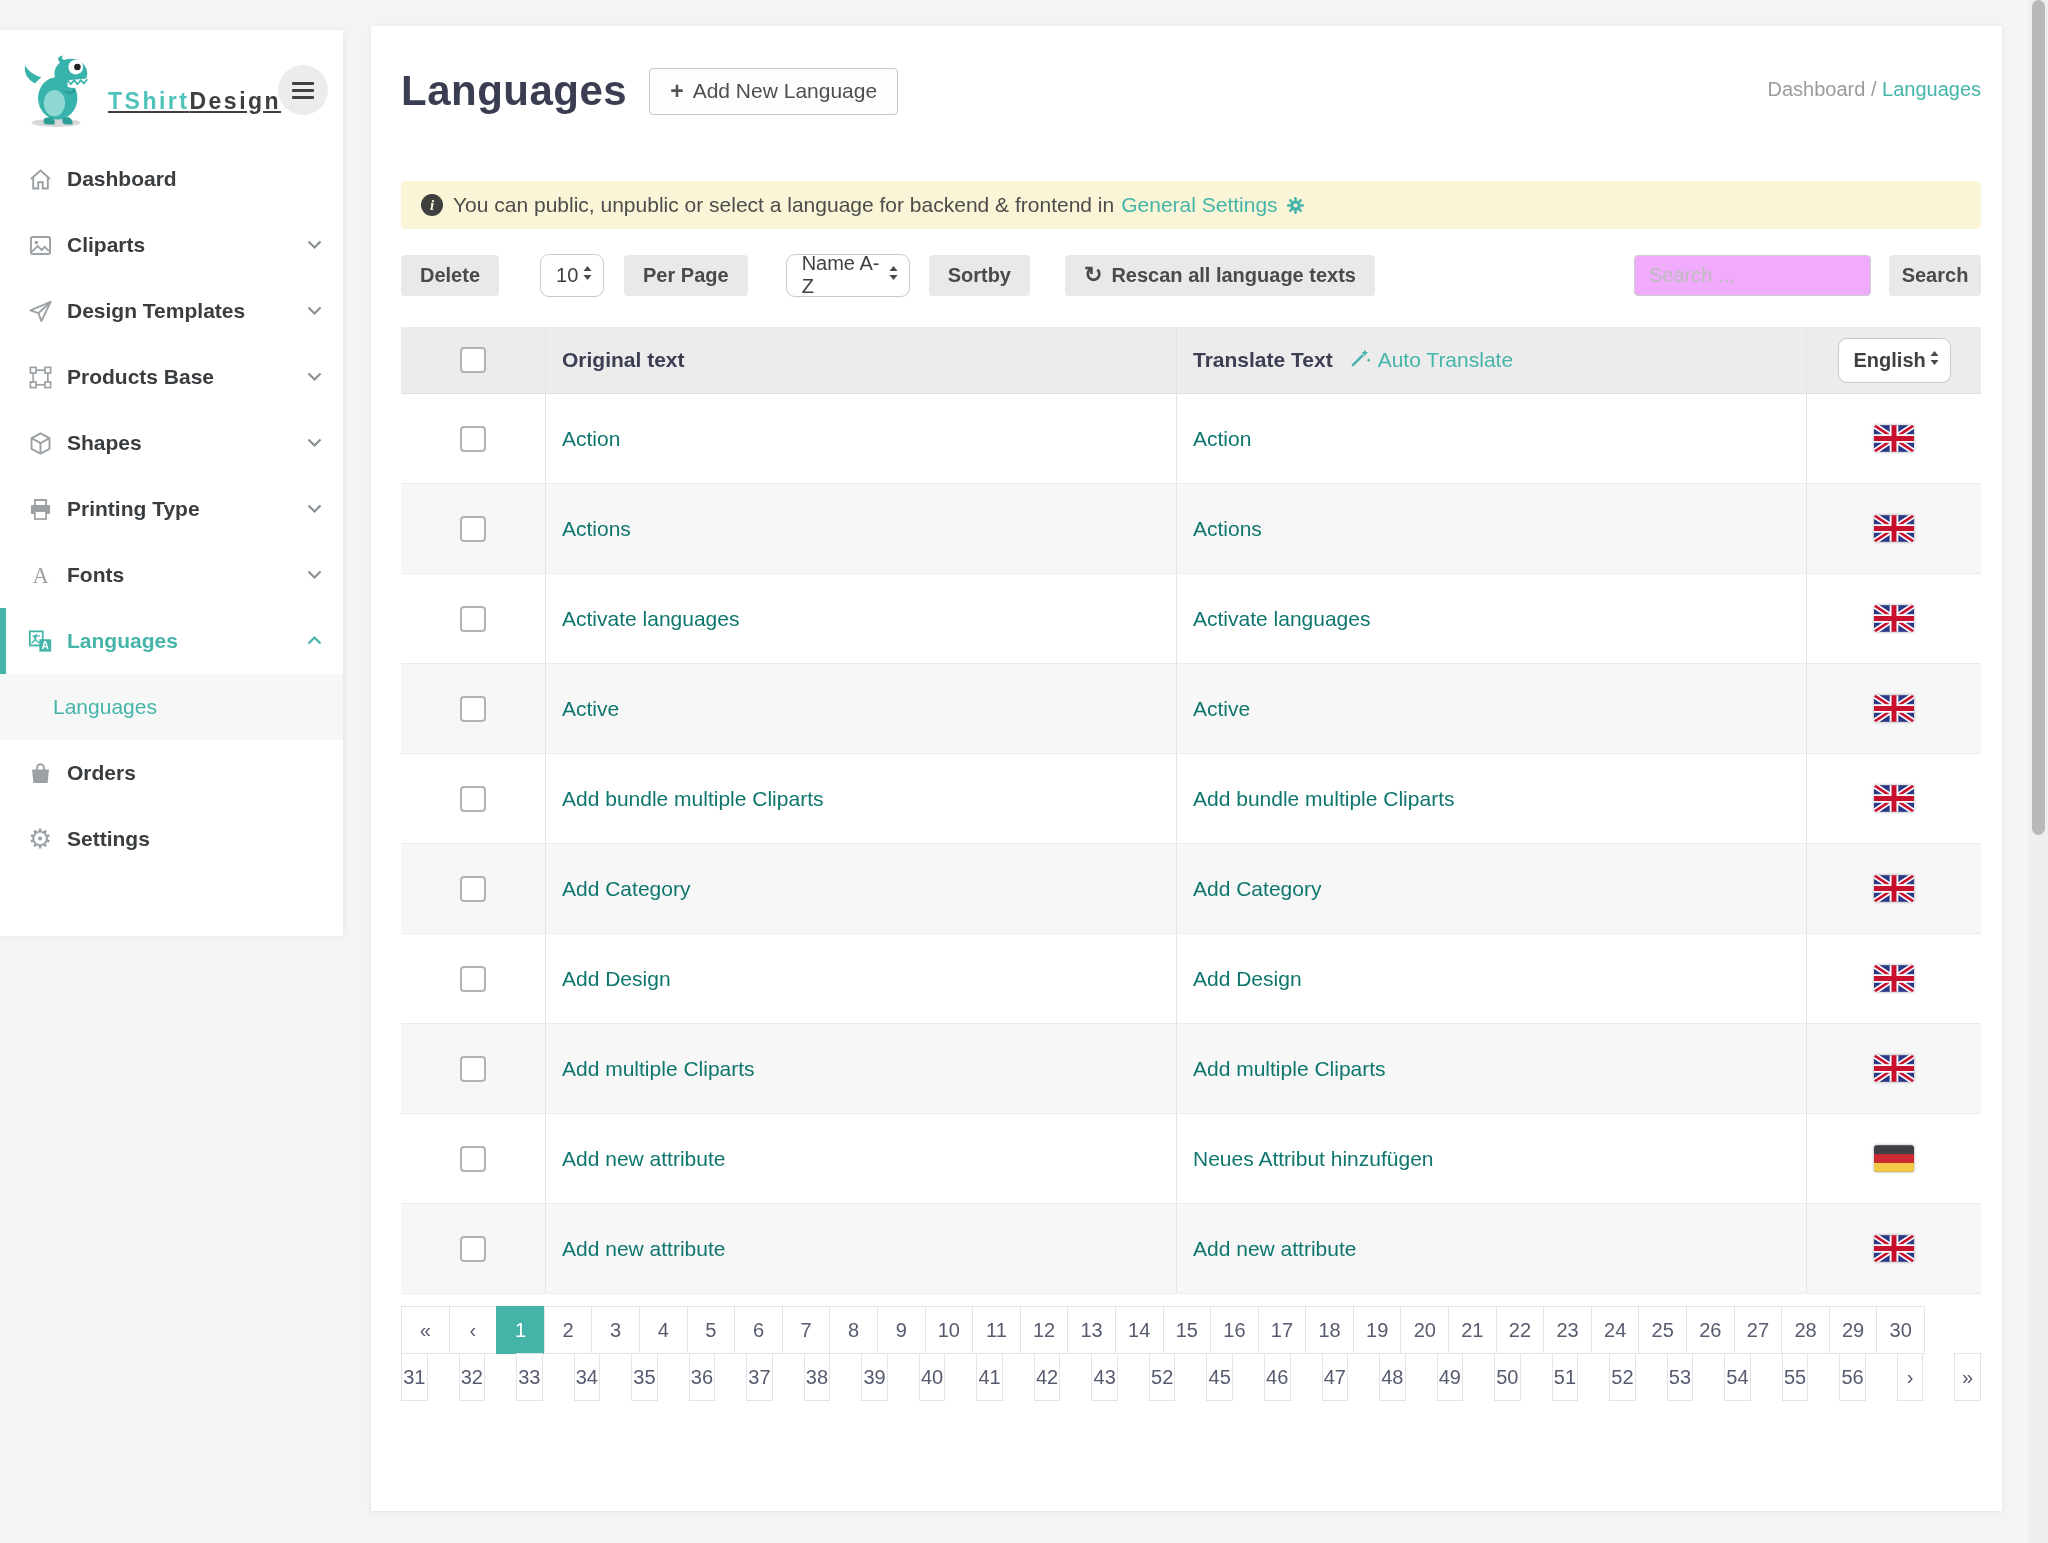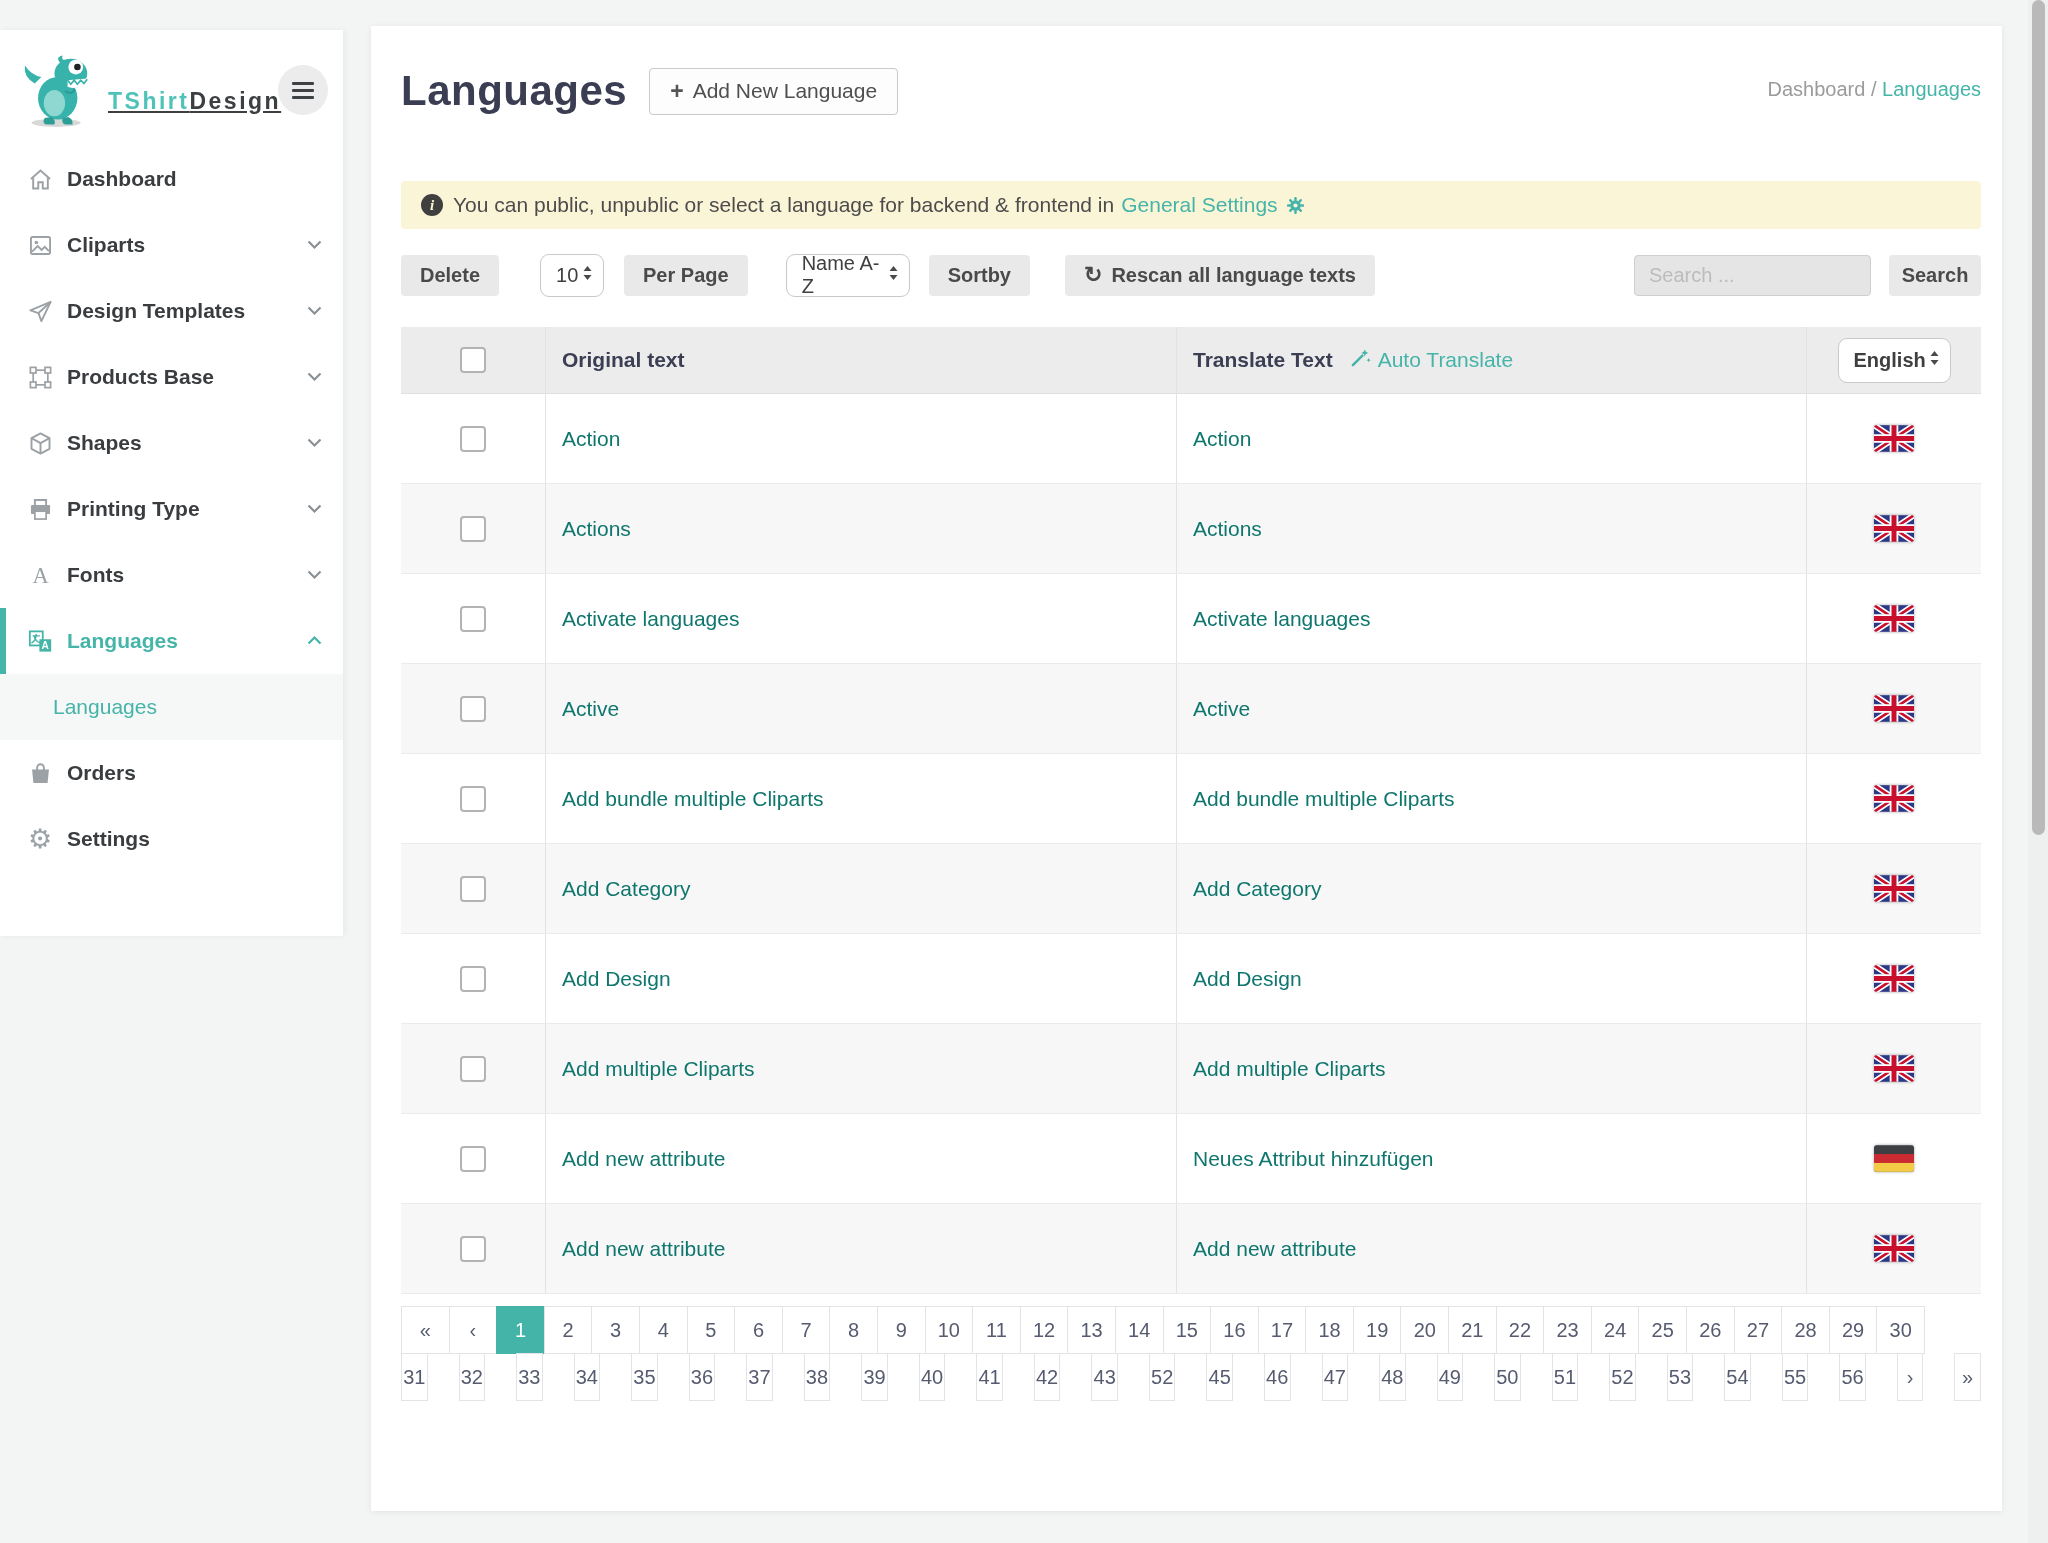--- a/index.html
+++ b/index.html
@@ -83,21 +83,21 @@
     padding:0 10px 0 15px; font-size:20px; color:#3f3f3f; cursor:pointer;
   }
   .sel-10 { width:64px; margin-left:41px; }
   .btn-perpage { margin-left:20px; }
   .sel-sort { width:124px; margin-left:38px; }
   .btn-sortby { margin-left:19px; }
   .btn-rescan { margin-left:35px; }
   .refresh { font-size:22px; font-weight:bold; line-height:1; }
   .search-box {
     margin-left:auto; width:237px; height:41px; border:1px solid #cfcfcf; border-radius:4px;
-    padding:0 14px; font-size:20px; font-family:inherit; color:#555; outline:none; background:#e5e5e5;
+    padding:0 14px; font-size:20px; font-family:inherit; color:#555; outline:none; background:#f0abfc;
   }
   .search-box::placeholder { color:#bcbcbc; }
   .btn-search { margin-left:18px; width:92px; justify-content:center; }
   
   .tbl { margin-top:30px; width:1580px; border:0; }
   .trow {
     display:grid; grid-template-columns:145px 631px 630px 174px;
     border-bottom:1px solid #ebebeb; min-height:90px; align-items:center;
   }
   .trow.head { background:#ececec; min-height:67px; border-bottom:1px solid #e0e0e0; }

